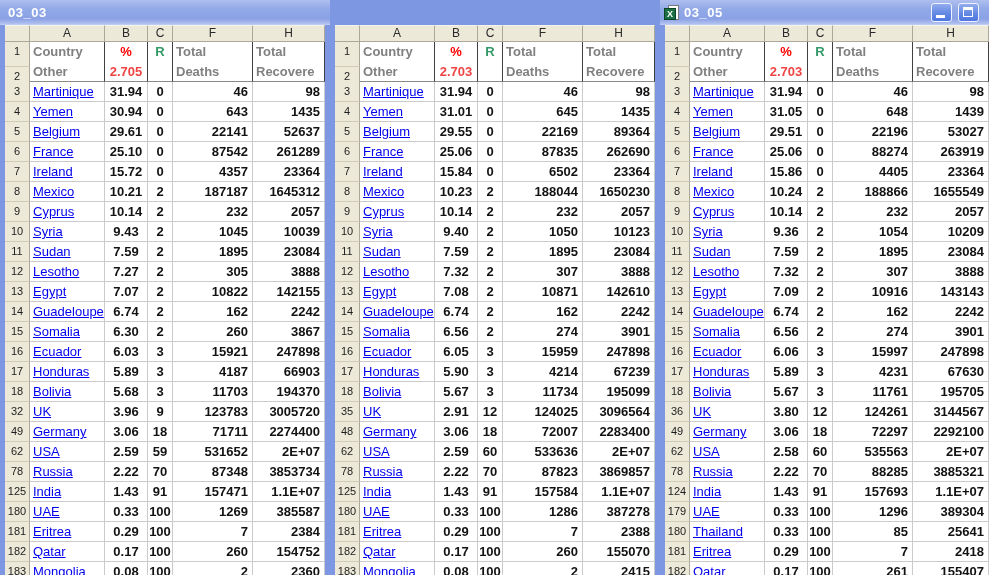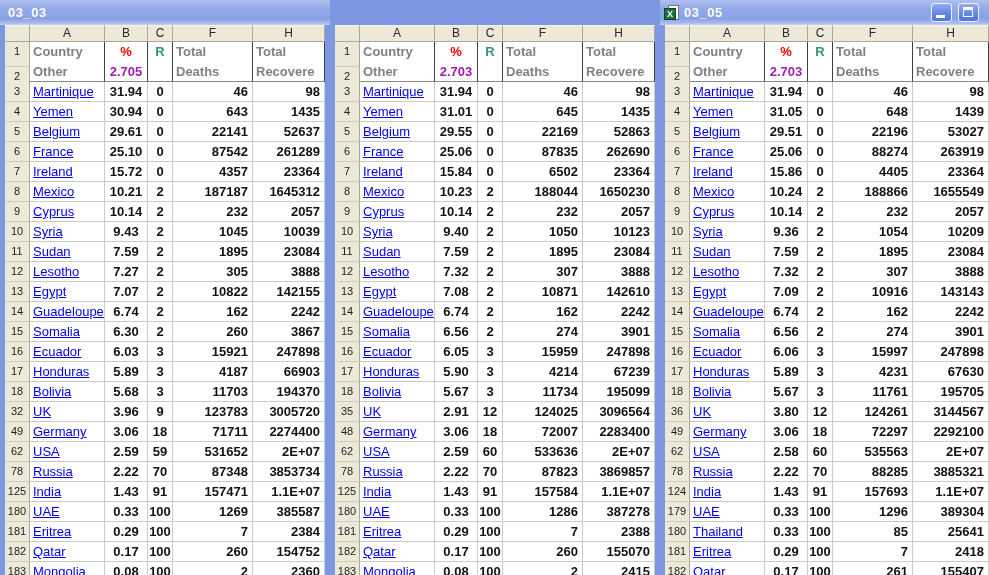--- a/index.html
+++ b/index.html
@@ -53,21 +53,21 @@
   }
   .hc{
     box-sizing:border-box;display:flex;flex-direction:column;justify-content:flex-start;
     border-right:1px solid #404040;border-bottom:1px solid #8a8a8a;
     font-size:13px;font-weight:bold;color:#808080;background:#fff;overflow:hidden;
   }
   .hc span{line-height:20px;white-space:nowrap;}
   .hc.left span{padding-left:3px;}
   .hc.center{text-align:center;}
   .hot{color:#ff0000;}
-  .blk{color:#a21caf;}
+  .blk{color:#ef4444;}
   .grn{color:#339966;}
   
   .rows{display:block;}
   .row{display:flex;height:20px;}
   .cell{
     box-sizing:border-box;height:20px;line-height:19px;background:#fff;overflow:hidden;white-space:nowrap;
     border-right:1px solid #cbcbcb;border-bottom:1px solid #cbcbcb;font-size:13px;
   }
   .ca{padding-left:3px;}
   .ca a{color:#0000ee;text-decoration:underline;font-size:13px;}
@@ -371,21 +371,21 @@
           <div class="cell cc wC">0</div>
           <div class="cell cf wF">645</div>
           <div class="cell ch wH">1435</div>
         </div>
         <div class="row">
           <div class="rn wRN">5</div>
           <div class="cell ca wA"><a href="#">Belgium</a></div>
           <div class="cell cb wB hot">29.55</div>
           <div class="cell cc wC">0</div>
           <div class="cell cf wF">22169</div>
-          <div class="cell ch wH">52863</div>
+          <div class="cell ch wH">89364</div>
         </div>
         <div class="row">
           <div class="rn wRN">6</div>
           <div class="cell ca wA"><a href="#">France</a></div>
           <div class="cell cb wB hot">25.06</div>
           <div class="cell cc wC">0</div>
           <div class="cell cf wF">87835</div>
           <div class="cell ch wH">262690</div>
         </div>
         <div class="row">

